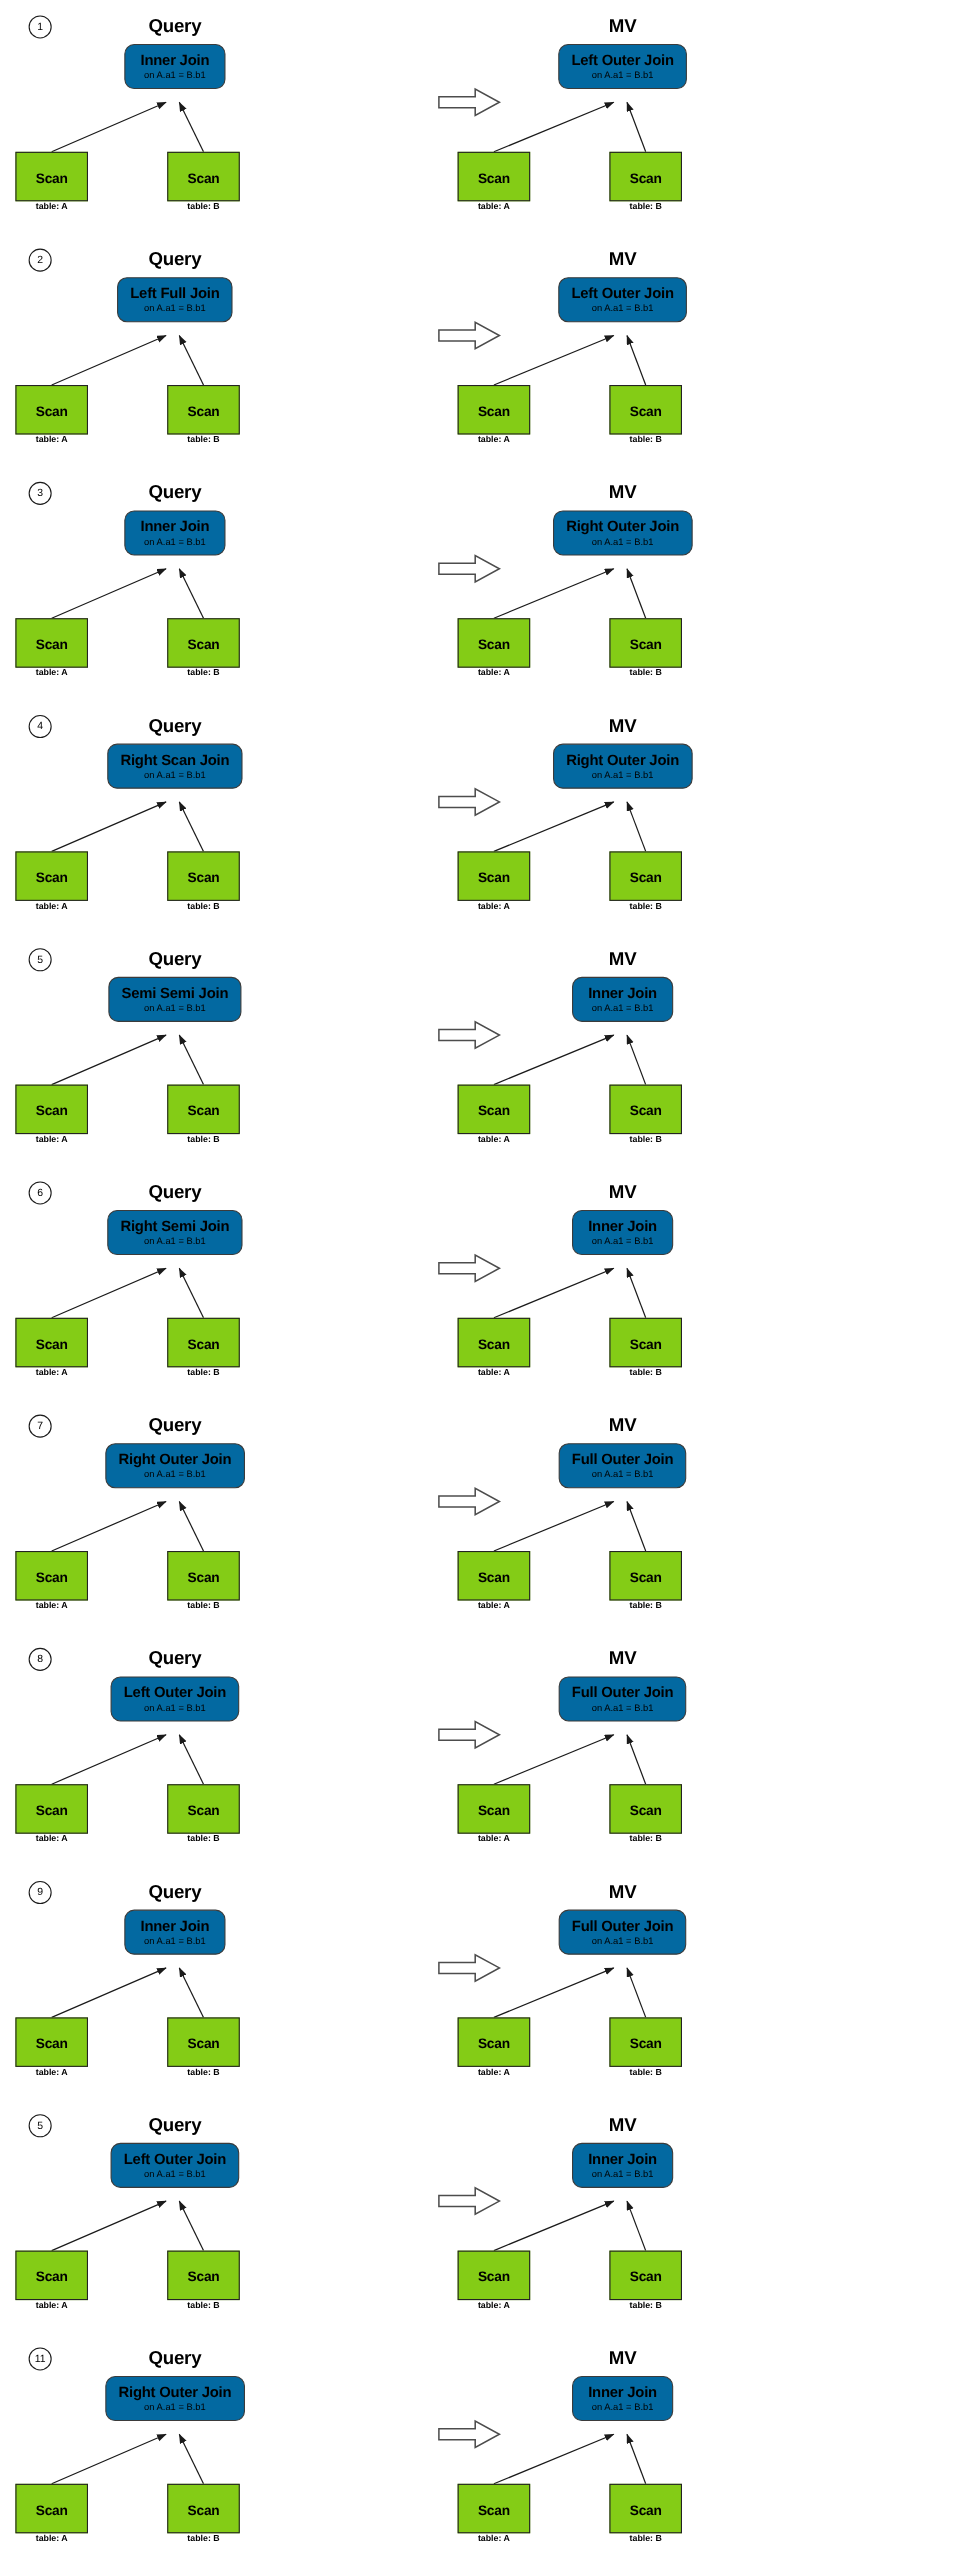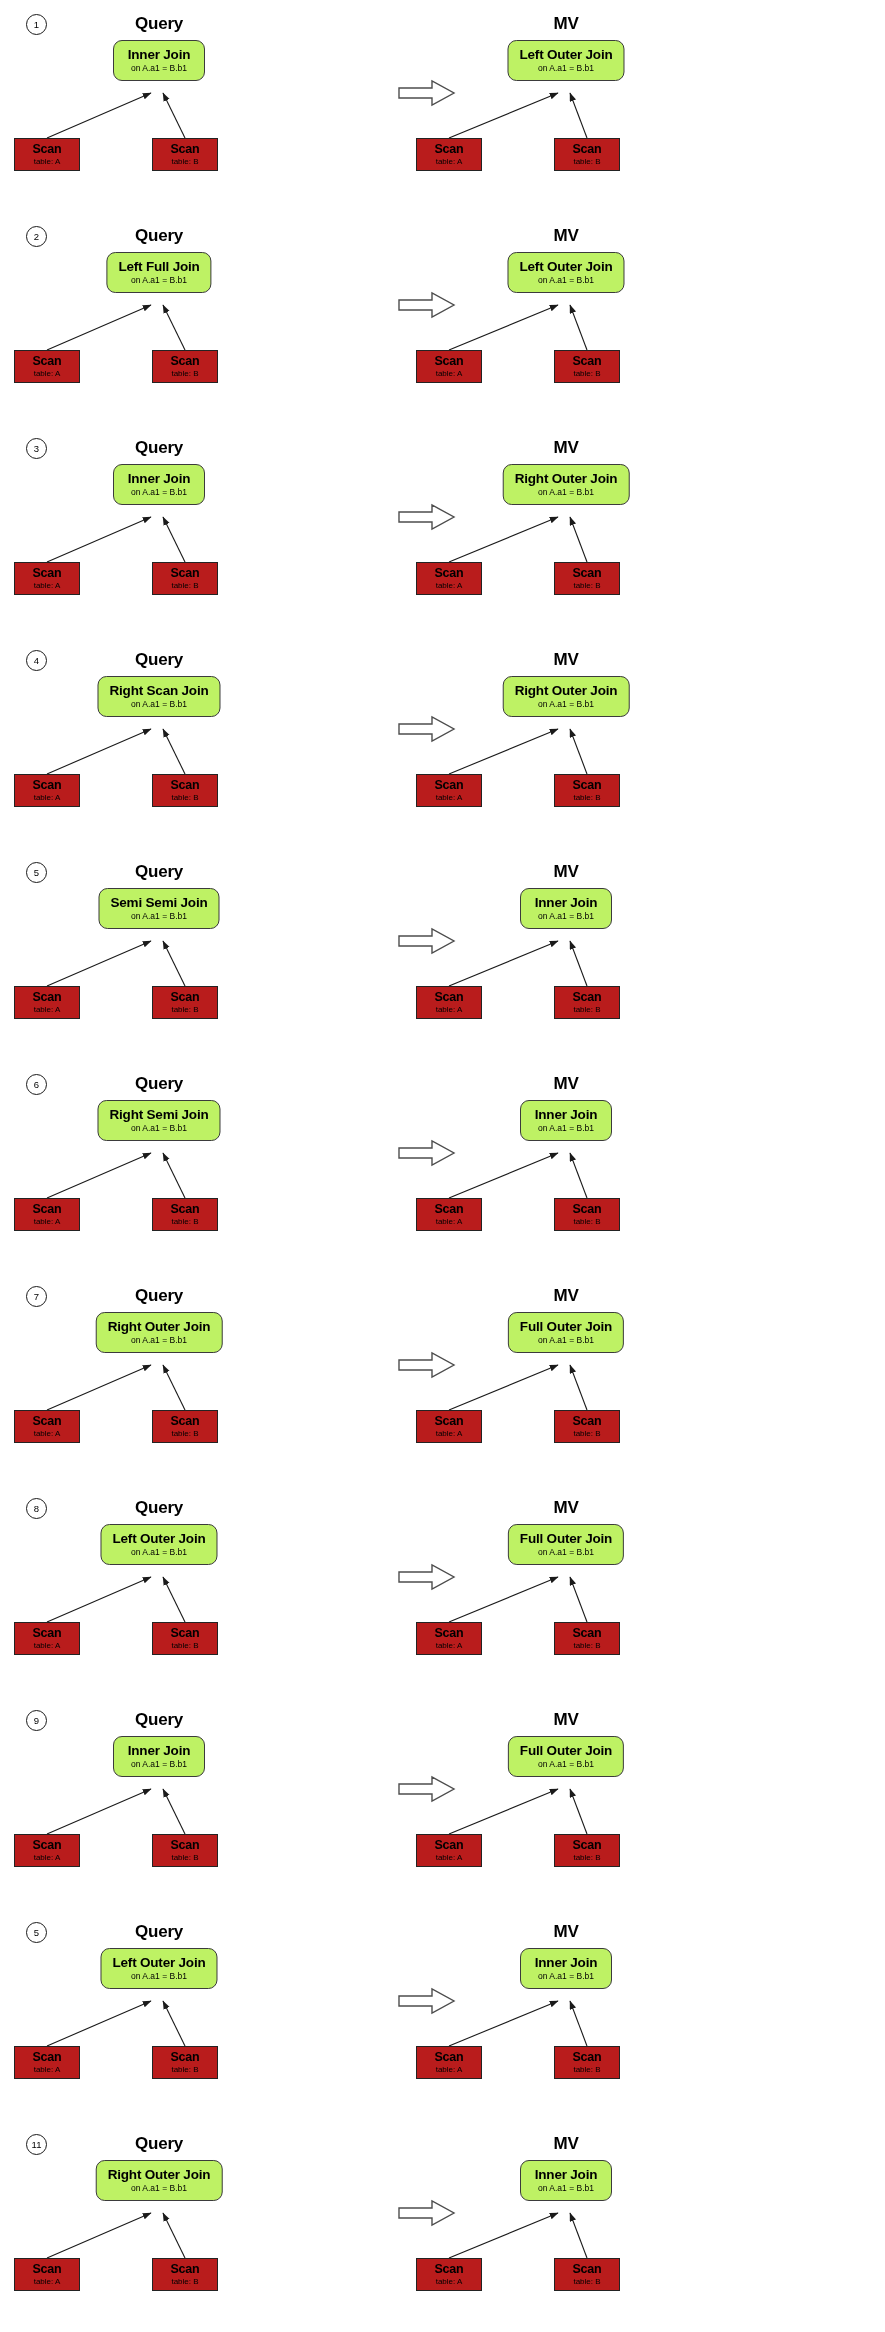--- a/index.html
+++ b/index.html
@@ -72,21 +72,21 @@
   
   .join-node {
     position: absolute;
     top: 40px;
     left: 50%;
     transform: translateX(-50%);
     min-width: 92px;
     padding: 6px 11px 7px 11px;
     border: 1.3px solid #3b3b3b;
     border-radius: 9px;
-    background: #bef264;
+    background: #0369a1;
     text-align: center;
     box-sizing: border-box;
     z-index: 3;
   }
   .plan-panel.query .join-node { margin-left: -19px; }
   .plan-panel.mv    .join-node { margin-left: -4px; }
 
   .join-title {
     font-size: 13.5px;
     font-weight: bold;
@@ -100,44 +100,44 @@
     line-height: 1.2;
     margin-top: 0;
     white-space: nowrap;
   }
 
   
   .scan-node {
     position: absolute;
     top: 138px;
     width: 66px;
-    height: 33px;
+    height: 45px;
     border: 1.2px solid #232323;
-    background: #b91c1c;
+    background: #84cc16;
     text-align: center;
     box-sizing: border-box;
-    padding-top: 4px;
+    padding-top: 17px;
     z-index: 3;
   }
   .scan-node.left  { left: 6px; }
   .scan-node.right { left: 144px; }
   .plan-panel.mv .scan-node.left  { left: 16px; }
   .plan-panel.mv .scan-node.right { left: 154px; }
 
   .scan-title {
     font-size: 12.5px;
     font-weight: bold;
     line-height: 1.1;
     letter-spacing: -0.2px;
   }
   .scan-sub {
     font-size: 8px;
-    font-weight: normal;
+    font-weight: bold;
     line-height: 1.2;
-    margin-top: 0;
+    margin-top: 13px;
   }
 
   .edges {
     position: absolute;
     top: 0;
     left: 0;
     width: 340px;
     height: 212px;
     z-index: 1;
     overflow: visible;

